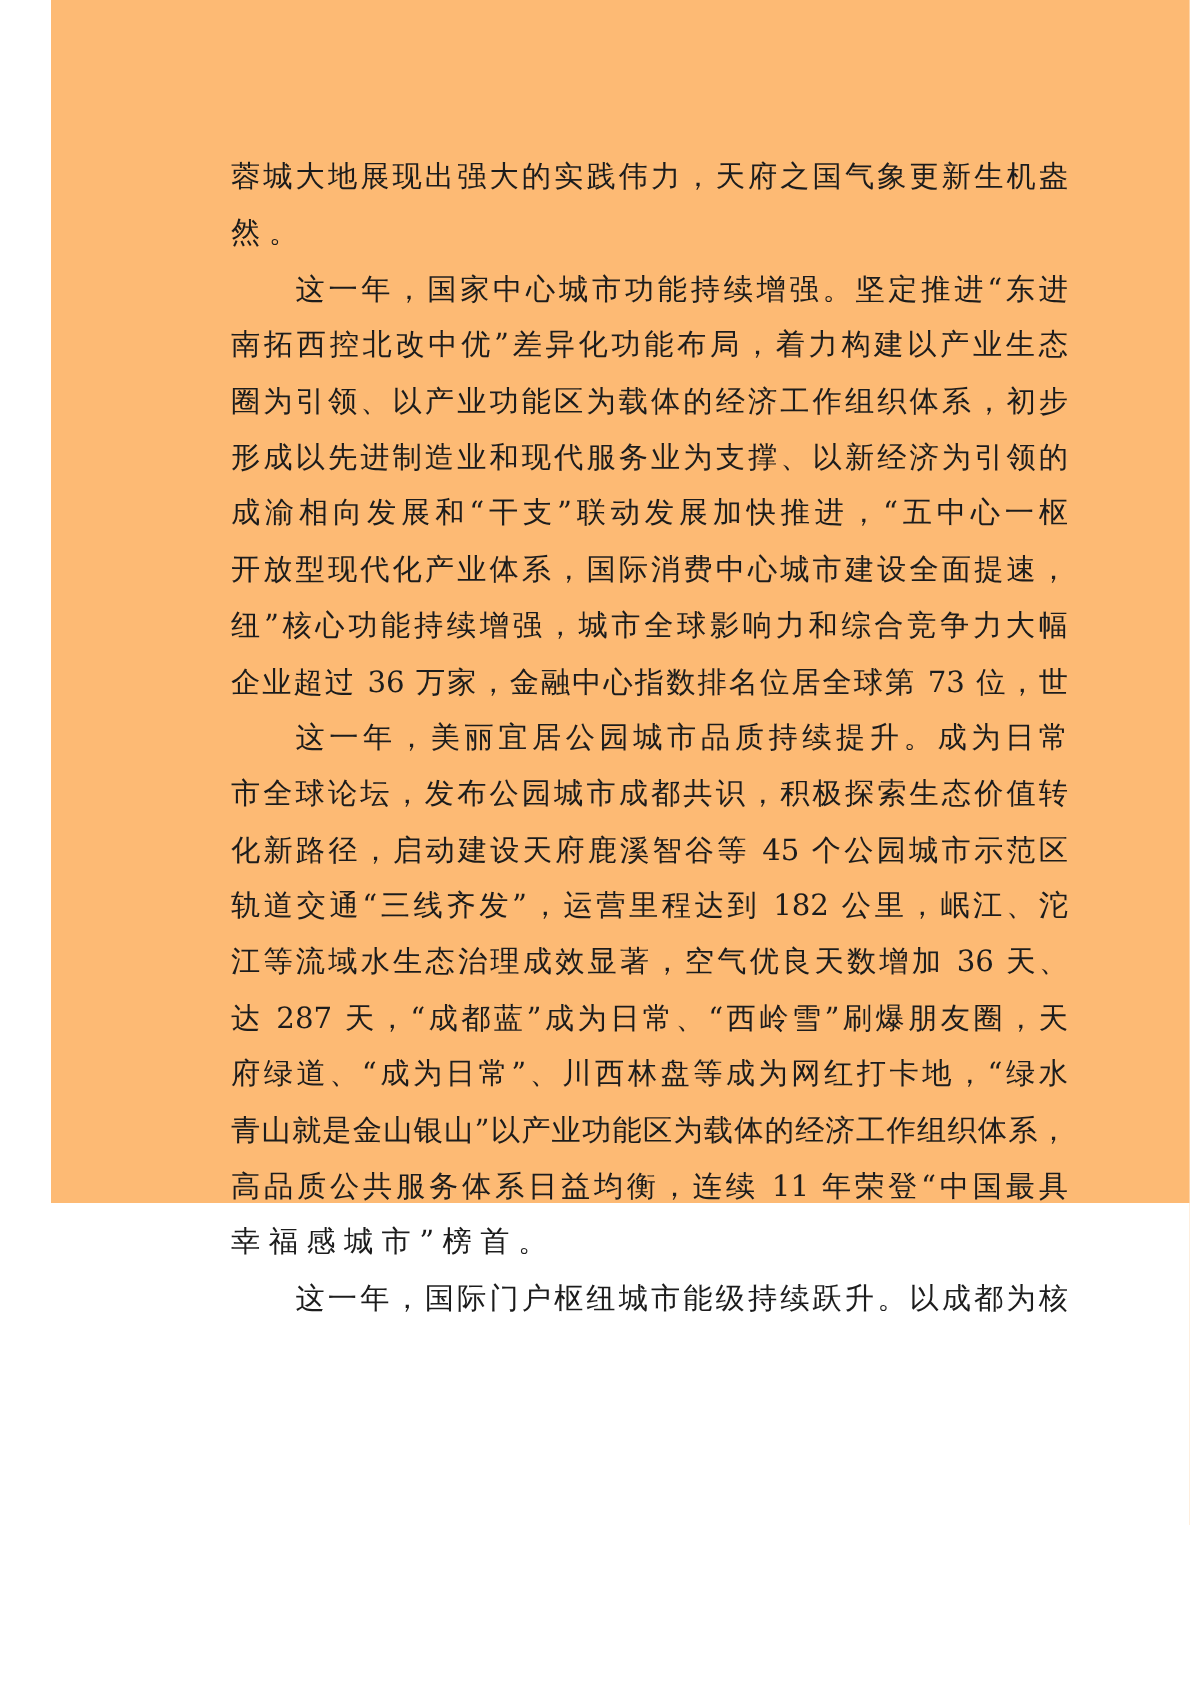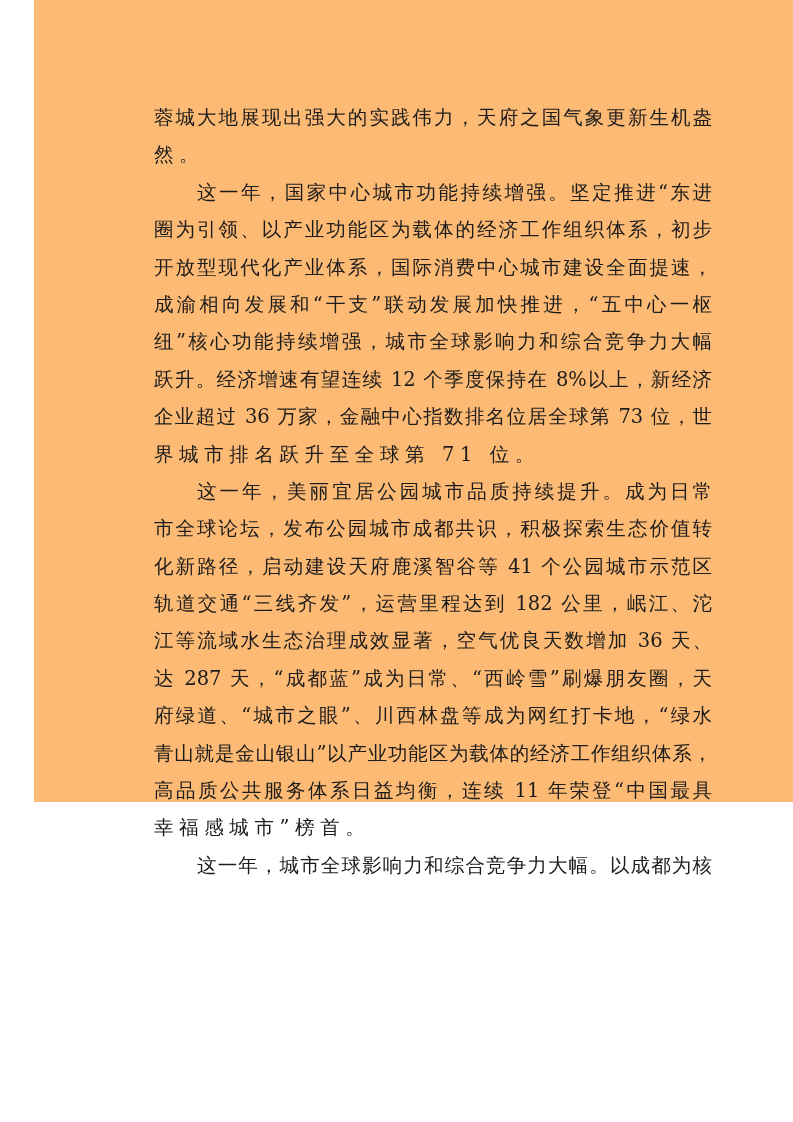--- a/index.html
+++ b/index.html
@@ -57,40 +57,40 @@
 <div class="page">
   <div class="content">
 
     <div class="para">
       <span class="line justify">蓉城大地展现出强大的实践伟力，天府之国气象更新生机盎</span>
       <span class="line">然。</span>
     </div>
 
     <div class="para">
       <span class="line justify indent">这一年，国家中心城市功能持续增强。坚定推进“东进</span>
+      <span class="line justify">南拓西控北改中优”差异化功能布局，着力构建以产业生态</span>
       <span class="line justify">圈为引领、以产业功能区为载体的经济工作组织体系，初步</span>
+      <span class="line justify">形成以先进制造业和现代服务业为支撑、以新经济为引领的</span>
+      <span class="line justify">成渝相向发展和“干支”联动发展加快推进，“五中心一枢</span>
       <span class="line justify">开放型现代化产业体系，国际消费中心城市建设全面提速，</span>
-      <span class="line justify">成渝相向发展和“干支”联动发展加快推进，“五中心一枢</span>
       <span class="line justify">纽”核心功能持续增强，城市全球影响力和综合竞争力大幅</span>
-      <span class="line justify">跃升。经济增速有望连续 12 个季度保持在 8%以上，新经济</span>
       <span class="line justify">企业超过 36 万家，金融中心指数排名位居全球第 73 位，世</span>
-      <span class="line">界城市排名跃升至全球第 71 位。</span>
     </div>
 
     <div class="para">
       <span class="line justify indent">这一年，美丽宜居公园城市品质持续提升。成为日常</span>
       <span class="line justify">市全球论坛，发布公园城市成都共识，积极探索生态价值转</span>
-      <span class="line justify">化新路径，启动建设天府鹿溪智谷等 41 个公园城市示范区</span>
+      <span class="line justify">化新路径，启动建设天府鹿溪智谷等 45 个公园城市示范区</span>
       <span class="line justify">轨道交通“三线齐发”，运营里程达到 182 公里，岷江、沱</span>
       <span class="line justify">江等流域水生态治理成效显著，空气优良天数增加 36 天、</span>
       <span class="line justify">达 287 天，“成都蓝”成为日常、“西岭雪”刷爆朋友圈，天</span>
-      <span class="line justify">府绿道、“城市之眼”、川西林盘等成为网红打卡地，“绿水</span>
+      <span class="line justify">府绿道、“成为日常”、川西林盘等成为网红打卡地，“绿水</span>
       <span class="line justify">青山就是金山银山”以产业功能区为载体的经济工作组织体系，</span>
       <span class="line justify">高品质公共服务体系日益均衡，连续 11 年荣登“中国最具</span>
       <span class="line">幸福感城市”榜首。</span>
     </div>
 
     <div class="para">
-      <span class="line justify indent">这一年，城市全球影响力和综合竞争力大幅。以成都为核</span>
+      <span class="line justify indent">这一年，国际门户枢纽城市能级持续跃升。以成都为核</span>
     </div>
 
   </div>
 </div>
 
 </body></html>

